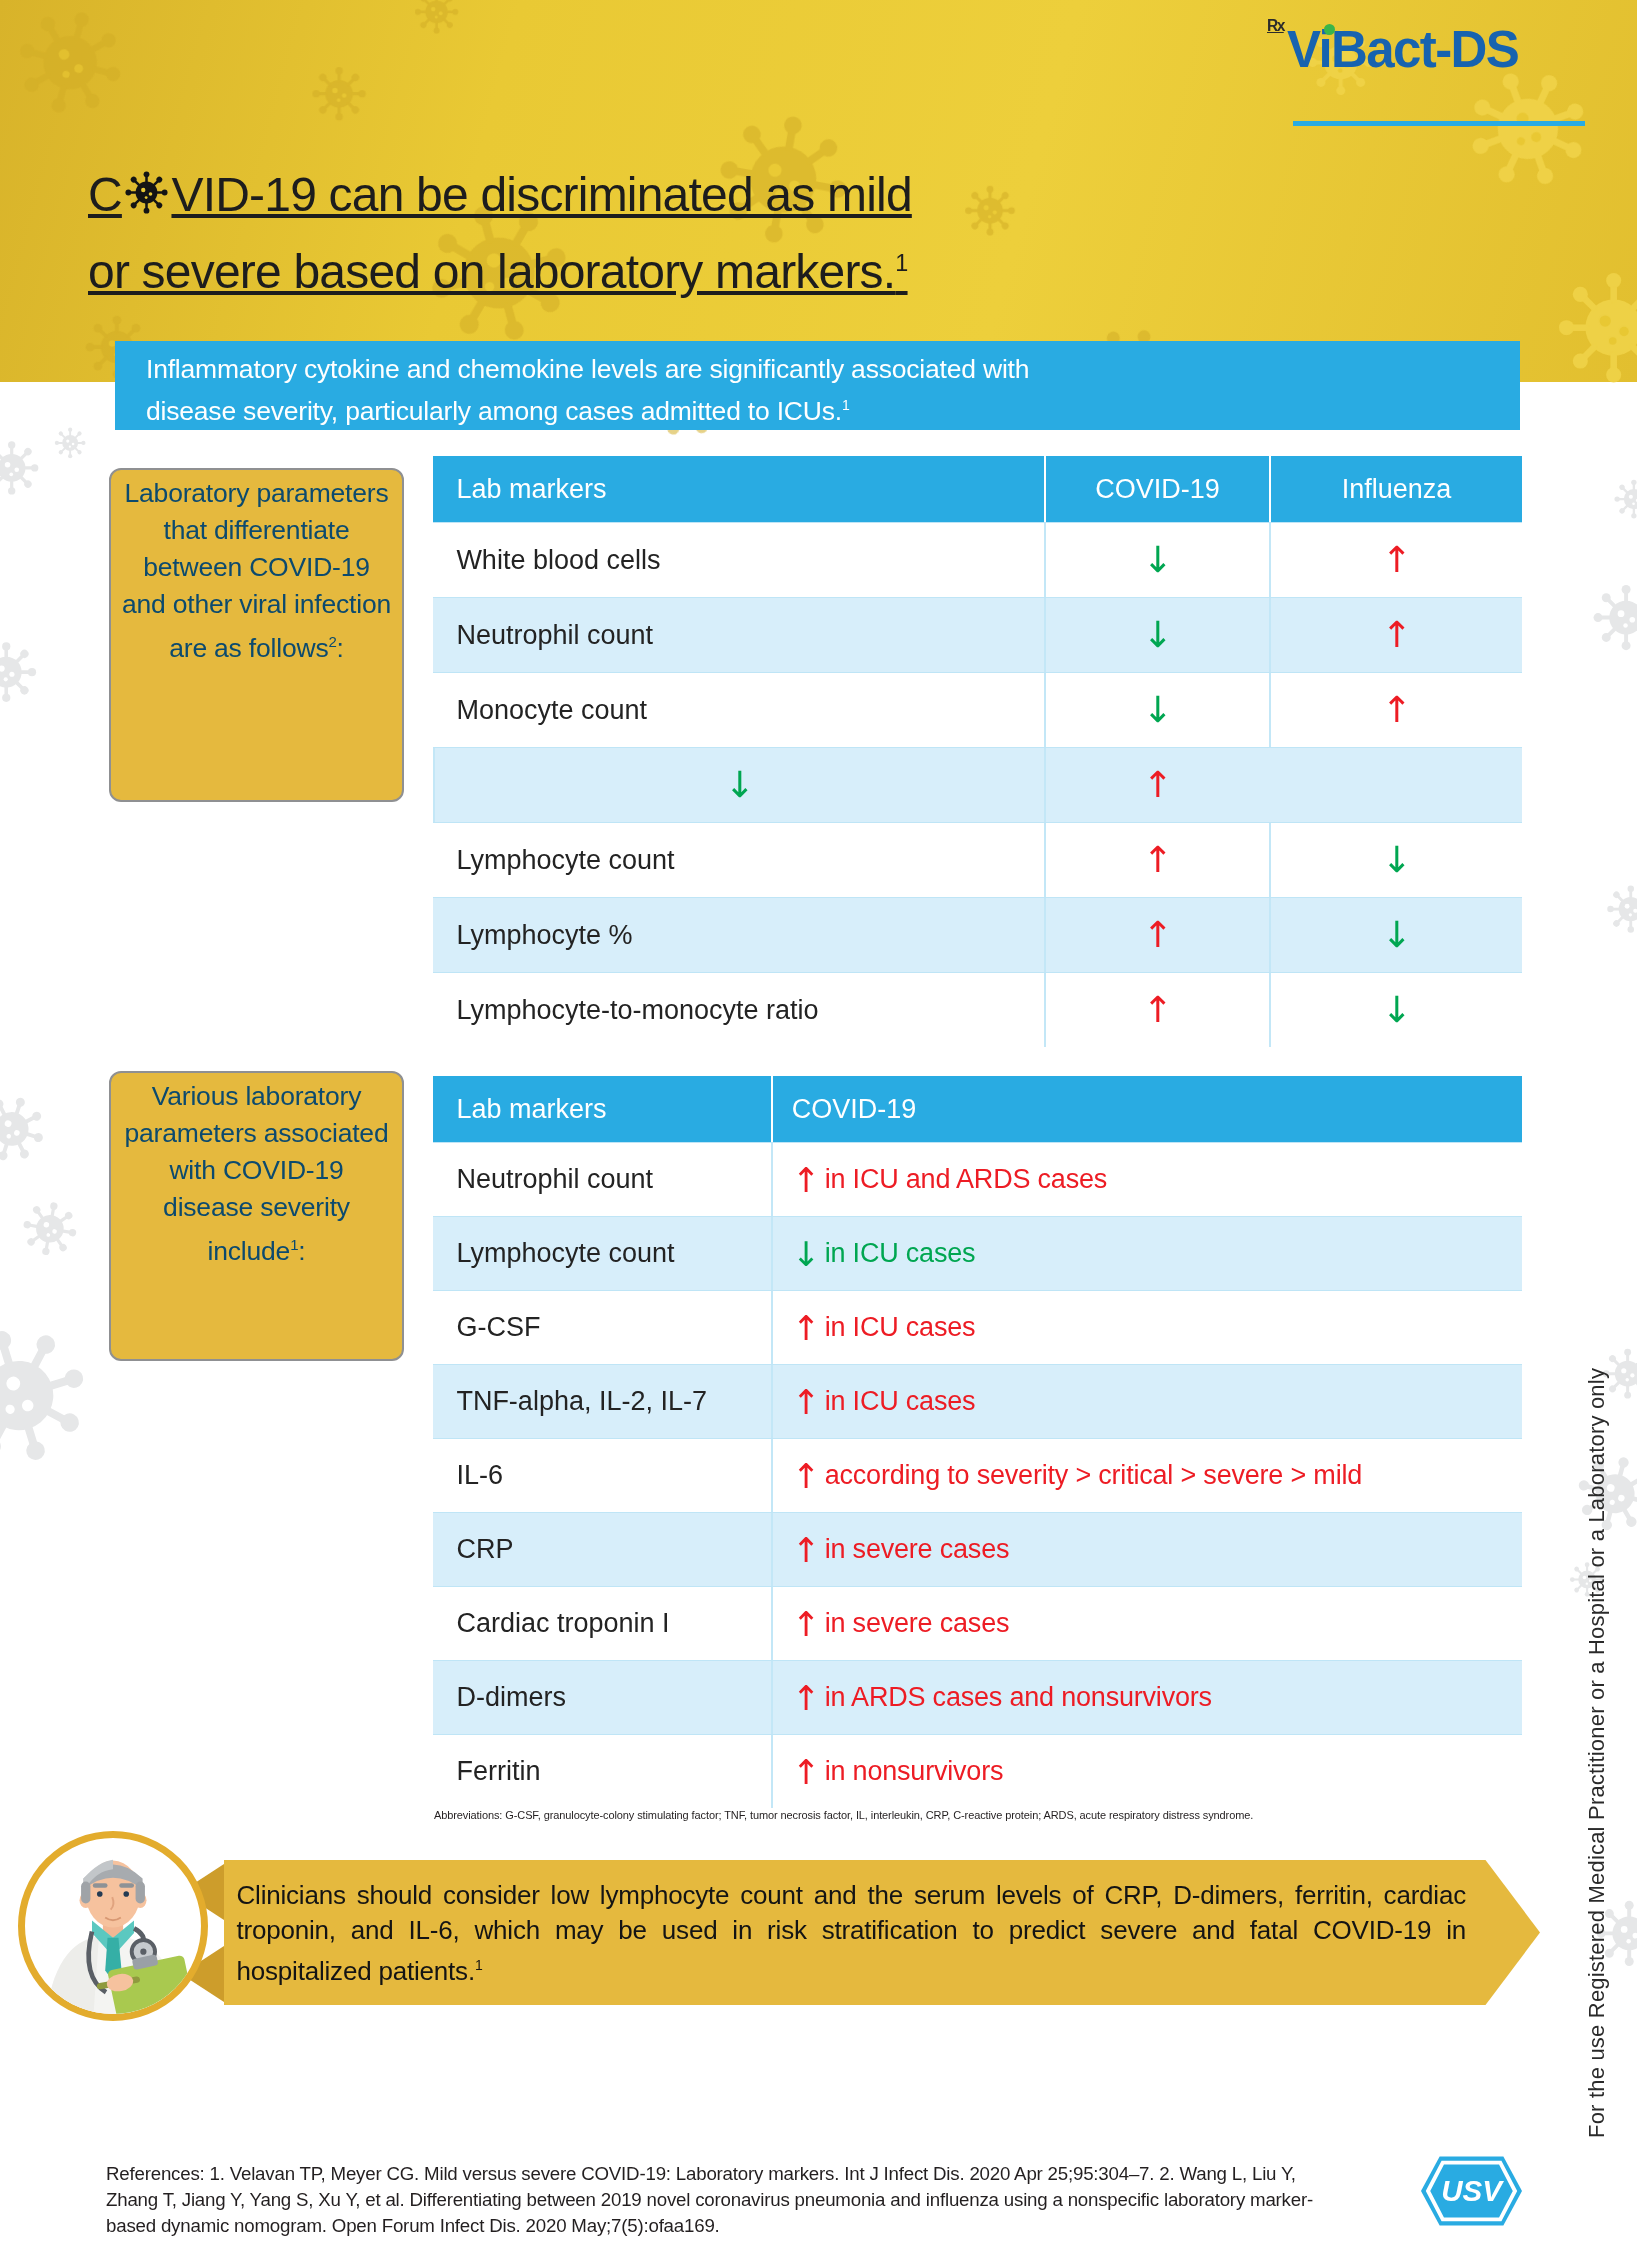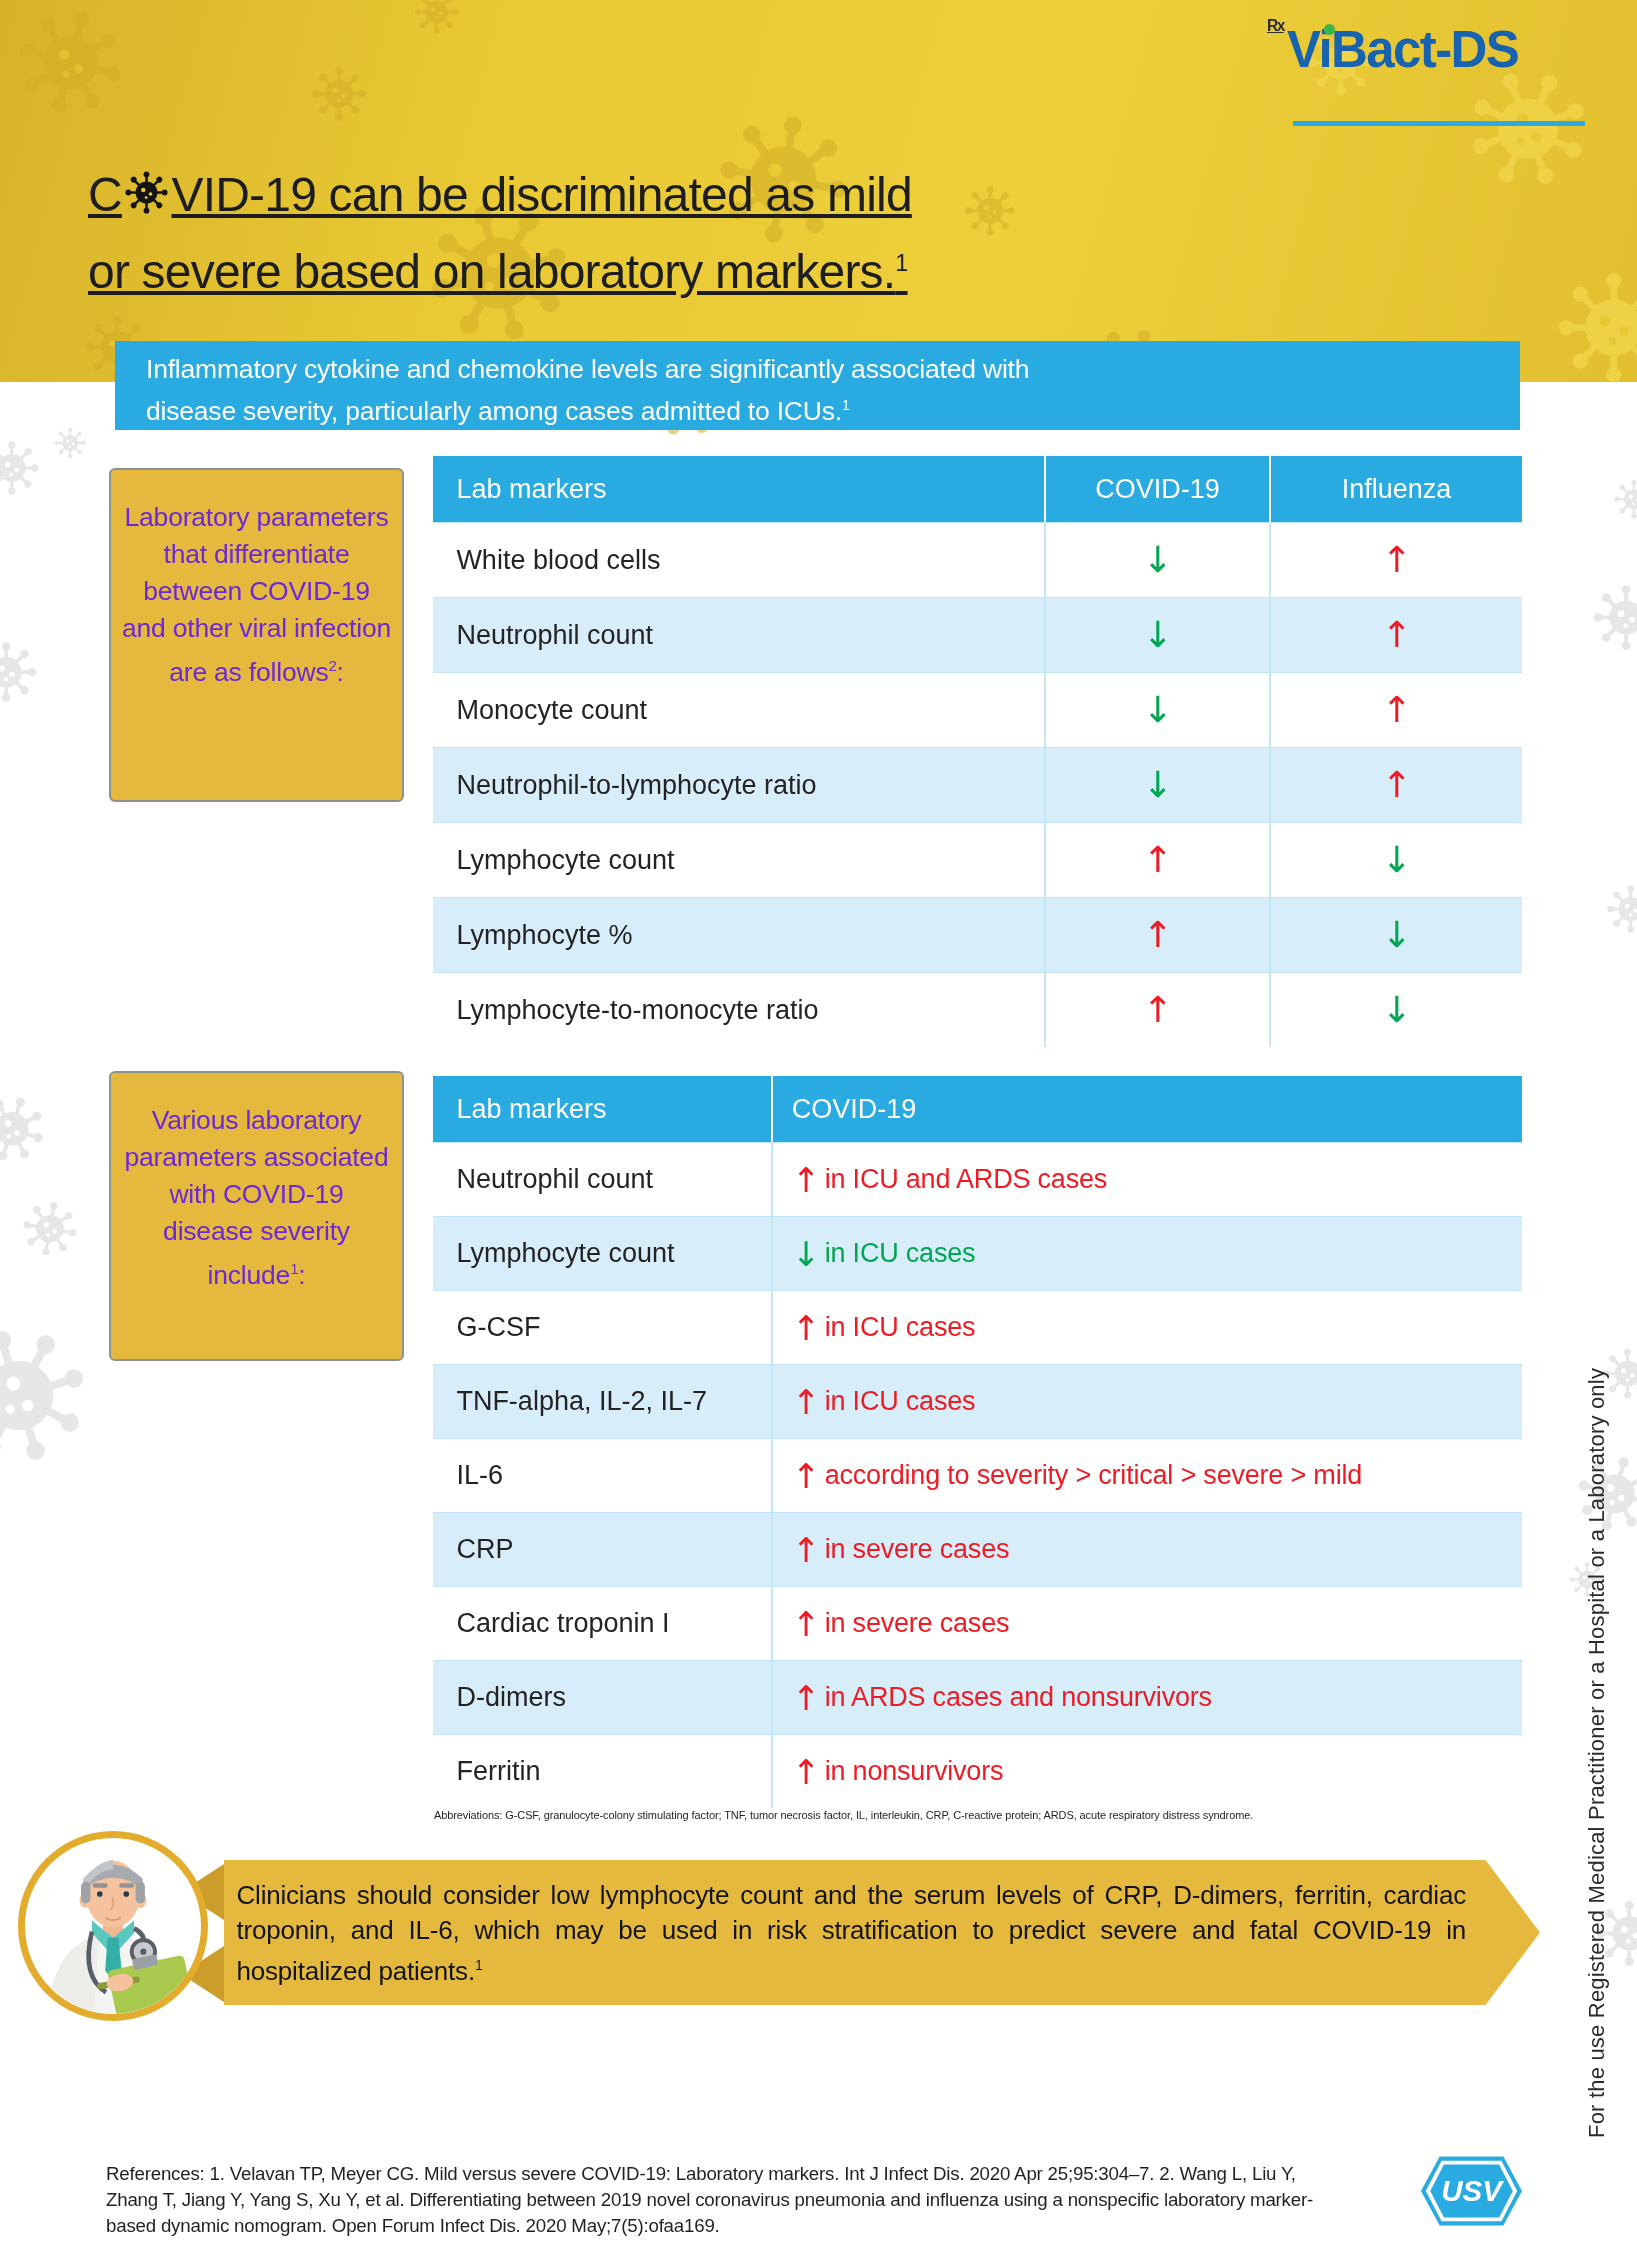--- a/index.html
+++ b/index.html
@@ -23,23 +23,23 @@
   .title{position:absolute;left:88px;top:160px;font-size:48px;line-height:69px;
          letter-spacing:-0.8px;color:#1d1d1d;text-decoration:underline;}
   .title sup{font-size:23.4px;}
   .virus-o{display:inline-block;width:45px;height:45px;margin:0 2.3px;vertical-align:-3.9px;}
   
   .banner{position:absolute;left:115px;top:341px;width:1405px;height:89px;background:#29ABE2;
           color:#fff;font-size:26.5px;line-height:36px;box-sizing:border-box;
           padding:10px 0 0 31px;letter-spacing:-0.2px;}
   .banner sup{font-size:14px;}
   
-  .gold-box{position:absolute;background:#E5B93E;border:2.3px solid #8F9092;border-radius:6px;
-            box-sizing:border-box;color:#6d28d9;text-align:center;font-size:26.5px;line-height:37px;
-            padding:29px 11px 0 11px;letter-spacing:-0.2px;}
+  .gold-box{position:absolute;background:#E5B93E;border:2.3px solid #8F9092;border-radius:12px;
+            box-sizing:border-box;color:#0c4a6e;text-align:center;font-size:26.5px;line-height:37px;
+            padding:5px 11px 0 11px;letter-spacing:-0.2px;}
   .gold-box sup{font-size:15px;}
   .box1{left:109px;top:468px;width:295px;height:334px;}
   .box2{left:109px;top:1071px;width:295px;height:290px;}
   
   .tbl{position:absolute;left:433px;width:1089px;}
   .t1{top:456px;}
   .t2{top:1076px;}
   .hdr{display:grid;height:66px;background:#29ABE2;color:#fff;font-size:27px;}
   .t1 .hdr,.t1 .row{grid-template-columns:611px 225px 253px;}
   .t2 .hdr,.t2 .row{grid-template-columns:338px 751px;}
@@ -218,21 +218,20 @@
     <div class="row r-white">
       <div class="lab">Monocyte count</div>
       <div class="cell">
           <span class="arrow" style="color: rgb(0, 166, 81);">↓</span>
         </div>
       <div class="cell">
           <span class="arrow" style="color: rgb(237, 28, 36);">↑</span>
         </div>
     </div>
     <div class="row r-blue">
-      <div class="lab">Neutrophil-to-lymphocyte ratio</div>
       <div class="cell">
           <span class="arrow" style="color: rgb(0, 166, 81);">↓</span>
         </div>
       <div class="cell">
           <span class="arrow" style="color: rgb(237, 28, 36);">↑</span>
         </div>
     </div>
     <div class="row r-white">
       <div class="lab">Lymphocyte count</div>
       <div class="cell">

